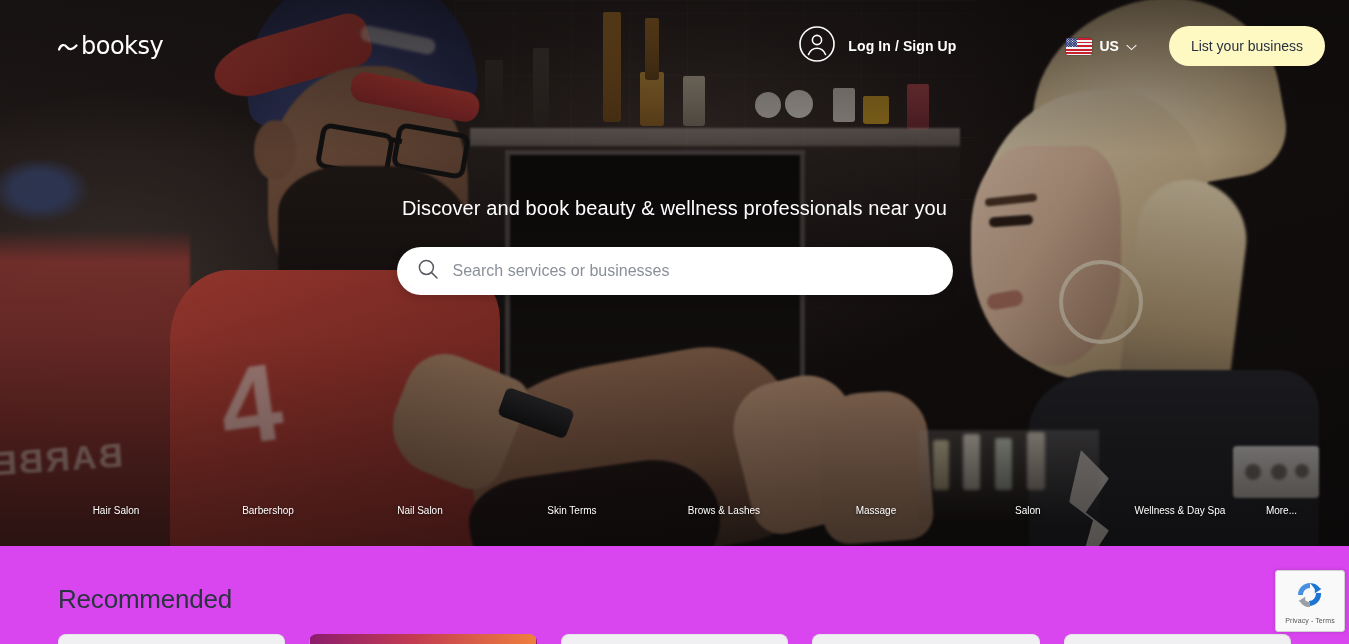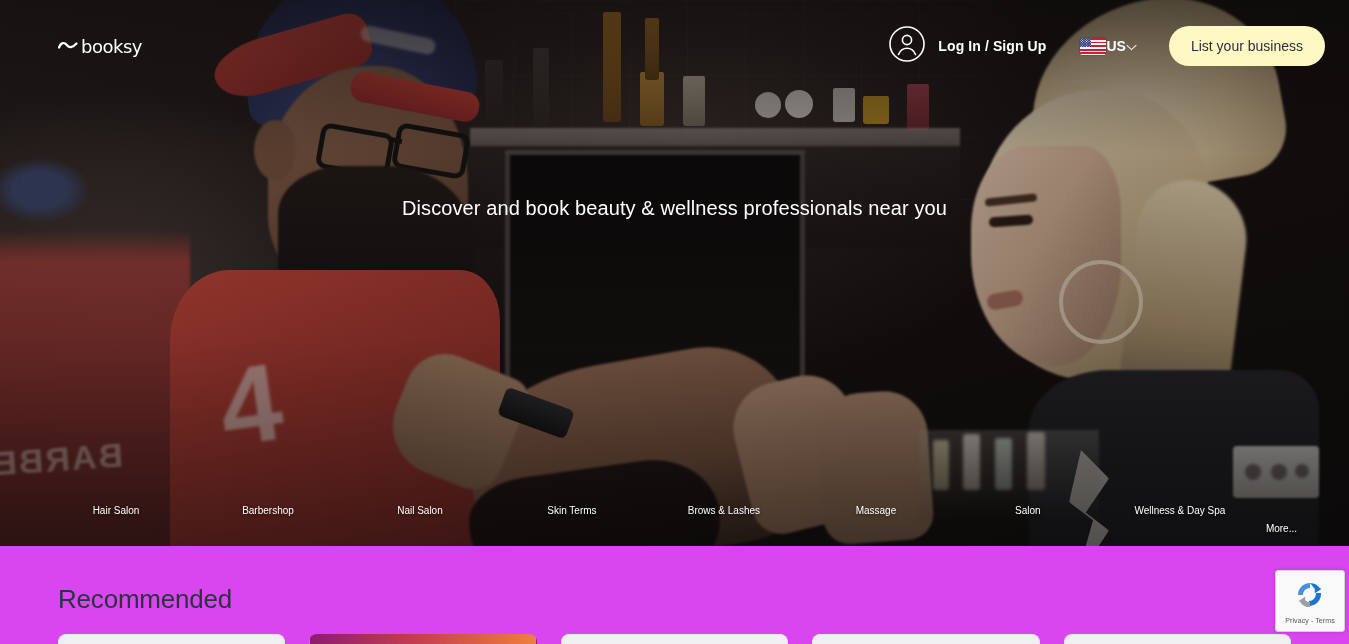--- a/index.html
+++ b/index.html
@@ -274,39 +274,39 @@
   .header {
     position: absolute;
     top: 0; left: 0; right: 0; height: 92px;
     display: flex; align-items: center;
     padding: 0 24px 0 58px;
     z-index: 30;
   }
   .logo {
     display: flex; align-items: center; gap: 3px;
     color: #ffffff;
-    font-size: 18px; font-weight: 400; letter-spacing: -0.6px;
+    font-size: 24px; font-weight: 400; letter-spacing: -0.6px;
     cursor: pointer;
     user-select: none;
   }
   .logo-swoosh { display: block; margin-bottom: 2px; }
   .logo-word { font-family: "DejaVu Sans", sans-serif; font-weight: 400; letter-spacing: -0.5px; }
   .header-right {
     margin-left: auto;
     display: flex; align-items: center; gap: 0;
   }
   .login {
     display: flex; align-items: center; gap: 12px;
     color: #ffffff; cursor: pointer;
   }
   .avatar-icon { display: block; }
   .login-text { font-size: 14px; font-weight: 700; letter-spacing: .1px; }
   .locale {
-    display: flex; align-items: center; 
-    margin-left: 34px;
+    display: flex; align-items: center; gap: 7px;
+    margin-left: 110px;
     color: #ffffff; cursor: pointer;
   }
   .flag {
     width: 26px; height: 17px; border-radius: 2px;
     position: relative; overflow: hidden;
     background: repeating-linear-gradient(to bottom, #c7202f 0 1.8px, #f4f4f6 1.8px 3.6px);
     box-shadow: 0 0 0 .5px rgba(0,0,0,.25);
   }
   .flag-canton {
     position: absolute; left: 0; top: 0; width: 11px; height: 9px;
@@ -386,21 +386,21 @@
   .cat-item {
     flex: 1 1 0;
     text-align: center;
     color: #ffffff;
     font-size: 10px;
     font-weight: 400;
     cursor: pointer;
     white-space: nowrap;
     text-shadow: 0 1px 3px rgba(0,0,0,.55);
   }
-  .cat-item.more { flex: 0 0 auto; padding-left: 10px; padding-right: 12px; padding-bottom: 0; position: relative; top: 18px; }
+  .cat-item.more { flex: 0 0 auto; padding-left: 10px; padding-right: 12px; padding-bottom: 0; position: relative; top: 0; }
 
   
   .main {
     position: absolute;
     top: 546px; left: 0; right: 0; bottom: 0;
     background: #d946ef;
   }
   .section-title {
     margin: 38px 0 0 58px;
     color: #2b3340;
@@ -565,20 +565,29 @@
           </span>
         </div>
 
         <button class="list-btn">List your business</button>
       </div>
     </div>
 
     <div class="hero-content">
       <div class="hero-sub">Discover and book beauty &amp; wellness professionals near you</div>
 
+      <div class="search-wrap">
+        <span class="search-icon">
+          <svg width="22" height="22" viewBox="0 0 22 22" fill="none" aria-hidden="true">
+            <circle cx="9.4" cy="9.4" r="7" stroke="#55595f" stroke-width="1.5"></circle>
+            <path d="M14.6 14.6 L20 20" stroke="#55595f" stroke-width="1.5" stroke-linecap="round"></path>
+          </svg>
+        </span>
+        <input class="search-input" type="text" placeholder="Search services or businesses" style="">
+      </div>
     </div>
 
     <div class="cat-nav">
       <div class="cat-item">Hair Salon</div>
       <div class="cat-item">Barbershop</div>
       <div class="cat-item">Nail Salon</div>
       <div class="cat-item">Skin Terms</div>
       <div class="cat-item">Brows &amp; Lashes</div>
       <div class="cat-item">Massage</div>
       <div class="cat-item">Salon</div>

